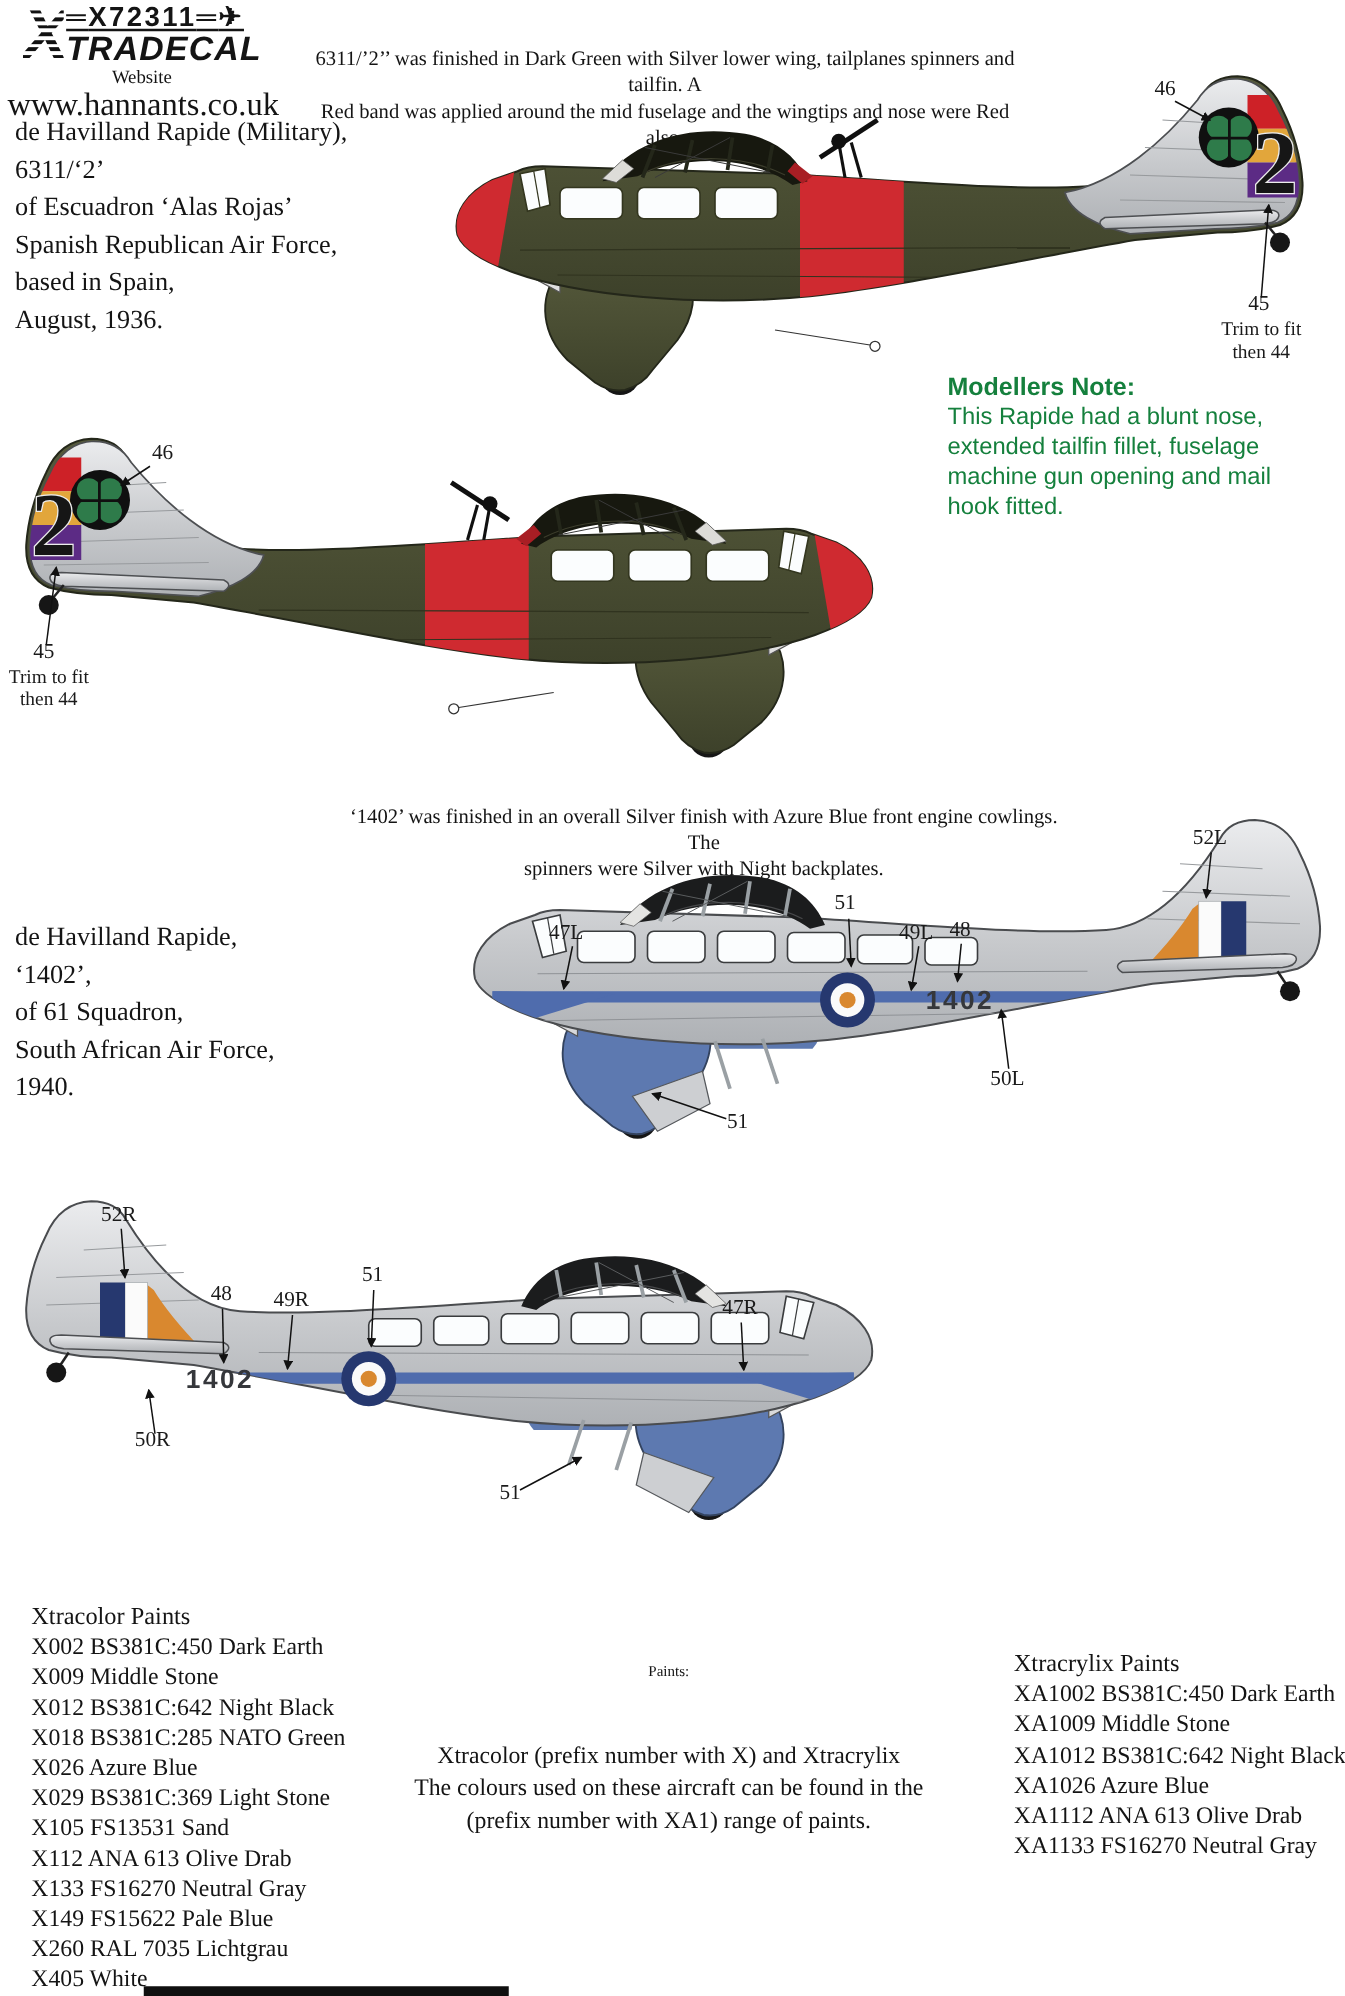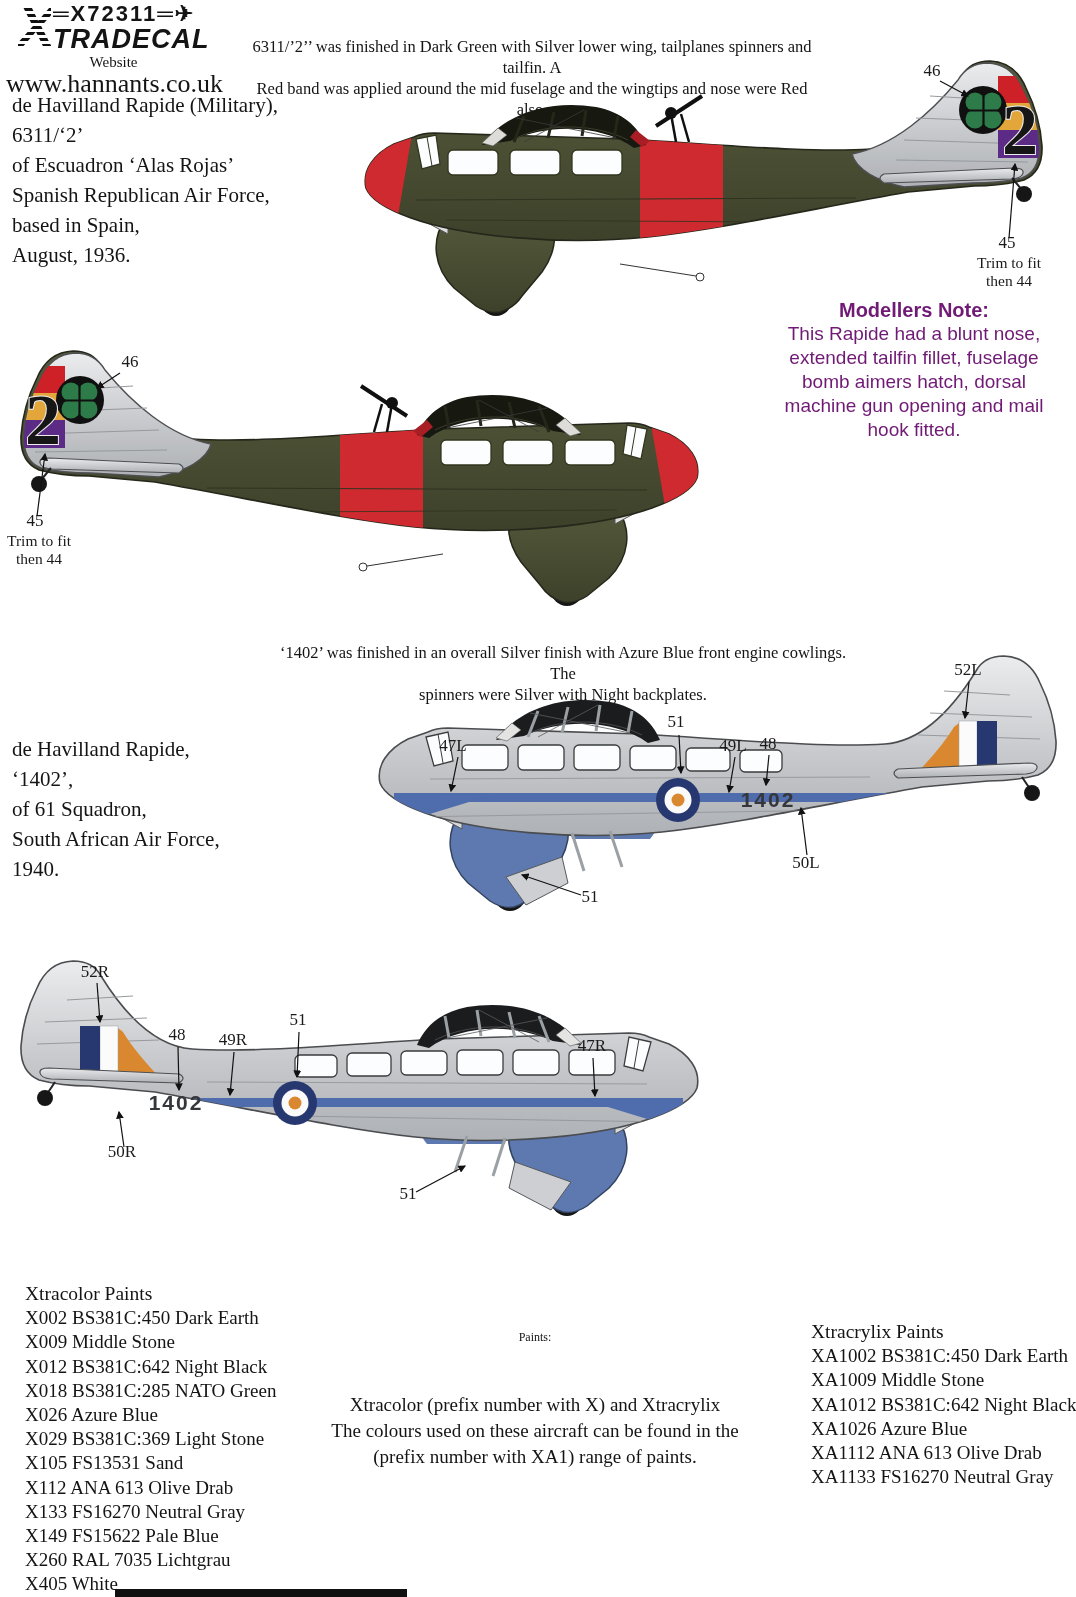--- a/index.html
+++ b/index.html
@@ -6,28 +6,28 @@
   #page{position:relative;width:1076px;height:1597px;background:#ffffff;overflow:hidden;
         font-family:"Liberation Serif",serif;color:#141414;}
   .abs{position:absolute;}
   
   .logo{left:6px;top:2px;width:215px;text-align:center;}
   .logo-row{display:flex;align-items:flex-start;justify-content:center;}
   .logo-x{font:italic 900 56px "Liberation Sans",sans-serif;line-height:50px;letter-spacing:-4px;
           background:repeating-linear-gradient(180deg,#111 0 3px,#fff 3px 6px);
           -webkit-background-clip:text;background-clip:text;color:transparent;}
   .logo-right{display:flex;flex-direction:column;align-items:flex-start;margin-left:2px;}
-  .logo-code-line{font:700 22px "Liberation Sans",sans-serif;letter-spacing:2px;line-height:24px;white-space:nowrap;}
+  .logo-code-line{font:700 22px "Liberation Sans",sans-serif;letter-spacing:2px;line-height:24px;white-space:nowrap;text-decoration:underline;}
   .logo-brand{font:italic 900 27px "Liberation Sans",sans-serif;letter-spacing:1px;line-height:27px;}
   .website-label{font:15px "Liberation Serif",serif;margin-top:1px;}
   .website-url{font:26px "Liberation Serif",serif;line-height:26px;}
   
   .intro{text-align:center;font-size:16.5px;line-height:21px;}
   .scheme-title{font-size:21px;line-height:30px;}
-  .note{color:#701a75;font-family:"Liberation Sans",sans-serif;font-size:19px;line-height:24px;text-align:center;}
+  .note{color:#15803d;font-family:"Liberation Sans",sans-serif;font-size:19px;line-height:24px;}
   .note .nt{font-weight:700;font-size:20px;}
   
   .plist{font-size:19px;line-height:24.2px;}
   .plist .pt{font-weight:400;font-size:19.5px;}
   .pcenter{text-align:center;font-size:19px;line-height:26px;}
   .pcenter .pt{font-size:12px;}
   .pcenter .gap{height:42px;}
   
   .co{font:17px "Liberation Serif",serif;fill:#1a1a1a;text-anchor:middle;}
   .cos{font:15.5px "Liberation Serif",serif;fill:#1a1a1a;text-anchor:middle;}
@@ -232,21 +232,20 @@
     <text class="co" x="48" y="186">45</text>
     <line class="aline" x1="50" y1="176" x2="58" y2="114"></line>
     <text class="cos" x="52" y="206">Trim to fit</text>
     <text class="cos" x="52" y="224">then 44</text>
   </svg>
 
   <div class="abs note" style="left:758px;top:298px;width:312px;">
     <div class="nt">Modellers Note:</div>
     <div>This Rapide had a blunt nose,</div>
     <div>extended tailfin fillet, fuselage</div>
-    <div>bomb aimers hatch, dorsal</div>
     <div>machine gun opening and mail</div>
     <div>hook fitted.</div>
   </div>
 
   <div class="abs intro" style="left:276px;top:642px;width:574px;">
     <div>‘1402’ was finished in an overall Silver finish with Azure Blue front engine cowlings. The</div>
     <div>spinners were Silver with Night backplates.</div>
   </div>
 
   <div class="abs scheme-title" style="left:12px;top:734px;width:300px;">

